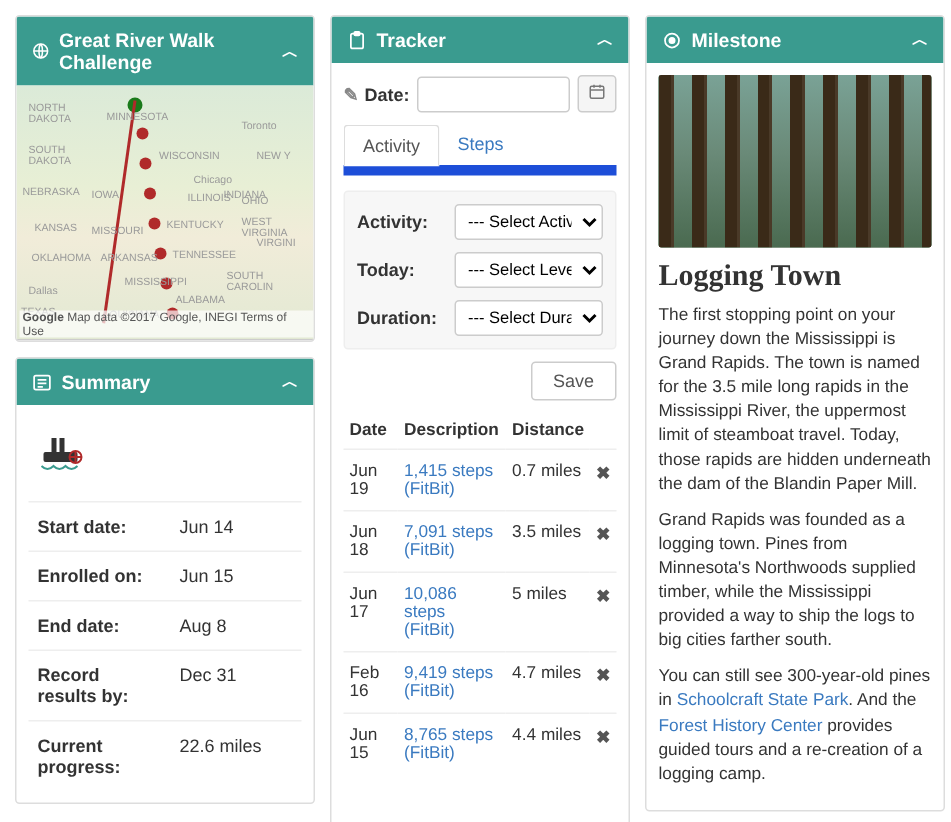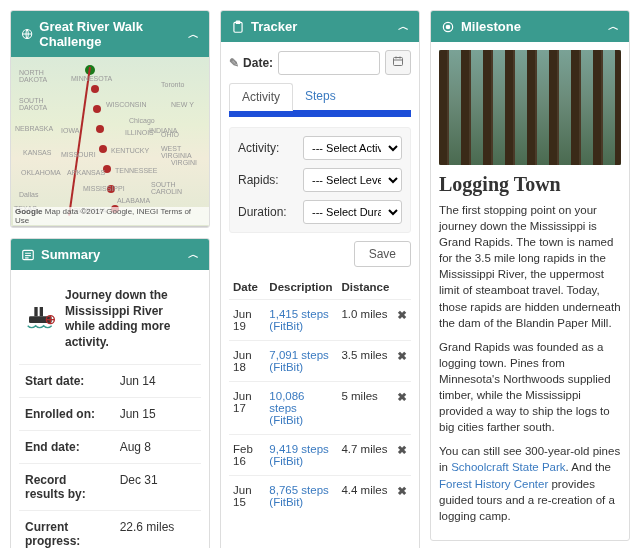--- a/index.html
+++ b/index.html
@@ -27,21 +27,21 @@
   .summary-table td:first-child { font-weight:bold; width:52%; }
   .date-row { display:flex; align-items:center; gap:5px; margin-bottom:8px; }
   .date-row label { font-weight:bold; display:flex; align-items:center; gap:4px;}
   .date-row input { flex:1; border:1px solid #ccc; border-radius:3px; padding:4px; font-size:12px; min-width:0; }
   .cal-btn { border:1px solid #ccc; border-radius:3px; padding:4px 6px; background:#f5f5f5; cursor:pointer; color:#777;}
   .tabs { border-bottom:7px solid #1d4ed8; display:flex; margin-bottom:10px; }
   .tab { padding:6px 12px; font-size:12px; cursor:pointer; color:#3a7ac0; }
   .tab.active { border:1px solid #ddd; border-bottom:1px solid #fff; border-radius:3px 3px 0 0; margin-bottom:-1px; background:#fff; color:#555; }
   .form-box { background:#f7f7f7; border:1px solid #eee; border-radius:3px; padding:8px; margin-bottom:8px; }
   .form-row { display:flex; align-items:center; margin-bottom:8px; gap:5px; }
-  .form-row label { font-weight:normal; width:60px; font-size:12px; }
+  .form-row label { font-weight:bold; width:60px; font-size:12px; }
   .form-row select { flex:1; border:1px solid #ccc; border-radius:3px; padding:4px; font-size:11px; background:#fff; min-width:0;}
   .save-row { display:flex; justify-content:flex-end; margin-bottom:8px; }
   .save-btn { border:1px solid #ccc; border-radius:3px; background:#fff; padding:5px 14px; cursor:pointer; color:#555; font-size:12px; }
   .trk-table { width:100%; border-collapse:collapse; font-size:11.5px; }
   .trk-table th { text-align:left; font-weight:bold; padding:6px 4px; color:#333; }
   .trk-table td { padding:8px 4px; border-top:1px solid #eee; vertical-align:top; }
   .trk-link { color:#3a7ac0; cursor:pointer; }
   .trk-sub { color:#3a7ac0; }
   .trk-del { color:#555; cursor:pointer; font-weight:bold; text-align:right; }
   .more-link { display:block; text-align:right; color:#3b82f6; font-size:12px; padding:6px 4px 2px; cursor:pointer;margin-top:36px; }
@@ -129,21 +129,20 @@
         <div class="summary-top">
           <svg class="boat-icon" viewBox="0 0 48 48">
               <rect x="14" y="6" width="5" height="14" fill="#333"></rect>
               <rect x="22" y="6" width="5" height="14" fill="#333"></rect>
               <rect x="6" y="20" width="34" height="10" rx="2" fill="#333"></rect>
               <path d="M4 34 q6 6 12 0 q6 6 12 0 q6 6 12 0" stroke="#3a9b8f" stroke-width="2" fill="none"></path>
               <circle cx="38" cy="25" r="6" fill="none" stroke="#b02a2a" stroke-width="2"></circle>
               <line x1="38" y1="19" x2="38" y2="31" stroke="#b02a2a" stroke-width="2"></line>
               <line x1="32" y1="25" x2="44" y2="25" stroke="#b02a2a" stroke-width="2"></line>
             </svg>
-          <div class="msg">Journey down the Mississippi River while adding more activity.</div>
         </div>
         <table class="summary-table">
           <tbody id="summary-rows">
               <tr>
                 <td>Start date:</td>
                 <td>Jun 14</td>
               </tr>
               <tr>
                 <td>Enrolled on:</td>
                 <td>Jun 15</td>
@@ -197,21 +196,21 @@
         <div class="tabs">
           <div class="tab active">Activity</div>
           <div class="tab">Steps</div>
         </div>
         <div class="form-box">
           <div class="form-row">
             <label>Activity:</label>
             <select><option>--- Select Activity ---</option></select>
           </div>
           <div class="form-row">
-            <label>Rapids:</label>
+            <label>Today:</label>
             <select><option>--- Select Level ---</option></select>
           </div>
           <div class="form-row" style="margin-bottom:0;">
             <label>Duration:</label>
             <select><option>--- Select Duration ---</option></select>
           </div>
         </div>
         <div class="save-row">
           <button class="save-btn">Save</button>
         </div>
@@ -221,21 +220,21 @@
             <th>Date</th>
             <th>Description</th>
             <th>Distance</th>
             <th></th>
           </tr>
             </thead>
           <tbody id="tracker-rows">
               <tr>
                 <td>Jun 19</td>
                 <td><span class="trk-link">1,415 steps</span><div class="trk-sub">(FitBit)</div></td>
-                <td>1.0 miles</td>
+                <td>0.7 miles</td>
                 <td class="trk-del">✖</td>
               </tr>
               <tr>
                 <td>Jun 18</td>
                 <td><span class="trk-link">7,091 steps</span><div class="trk-sub">(FitBit)</div></td>
                 <td>3.5 miles</td>
                 <td class="trk-del">✖</td>
               </tr>
               <tr>
                 <td>Jun 17</td>

